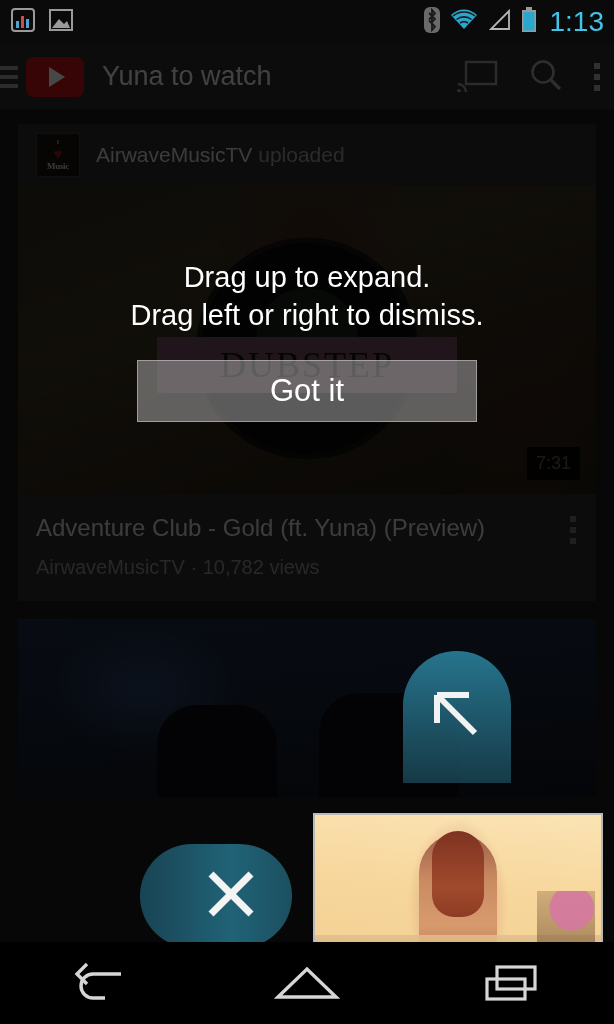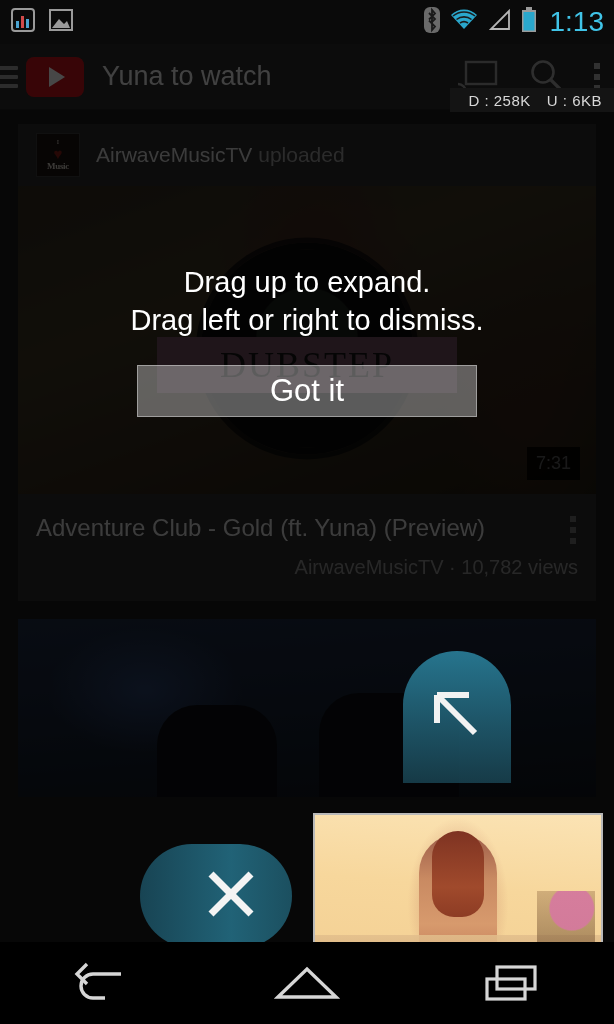--- a/index.html
+++ b/index.html
@@ -151,30 +151,30 @@
   .coach {
     position: absolute; inset: 0;
     background: rgba(0,0,0,0.55);
     display: flex; flex-direction: column;
     align-items: center; justify-content: center;
     z-index: 25;
   }
   .coach-line { color: #fff; font-size: 29px; line-height: 1.32; text-align: left; }
   .coach-btn {
     margin-top: 26px;
-    width: 340px; height: 52px;
+    width: 340px; height: 62px;
     background: rgba(215,215,215,0.42);
     border: 1px solid rgba(235,235,235,0.45);
     color: #fff; font-size: 31px;
     display: flex; align-items: center; justify-content: center;
   }
 
   .meta { padding: 18px 18px 22px 18px; position: relative; }
   .v-title { color: #d8d8d8; font-size: 24px; line-height: 1.33; padding-right: 56px; }
-  .v-sub { color: #8e8e8e; font-size: 20px; margin-top: 12px; text-align: right; }
+  .v-sub { color: #8e8e8e; font-size: 20px; margin-top: 12px; }
   .meta .dots3 { position: absolute; right: 20px; top: 22px; }
   .meta .dots3 i { background: #6f6f6f; }
 
   .section-head {
     display: flex; align-items: center;
     height: 64px; padding: 0 18px;
   }
   .stack-icon { position: relative; width: 46px; height: 34px; flex: 0 0 auto; }
   .stack-icon .s1, .stack-icon .s2 {
     position: absolute; border-radius: 5px; background: #c8151a;
@@ -328,24 +328,20 @@
           <rect x="1" y="3" width="14" height="22" fill="#9a9a9a"></rect>
           <rect x="2.5" y="5" width="11" height="18.5" fill="#2aa7cc"></rect>
         </svg>
       </span>
       <span class="sb-time">1:13</span>
     </div>
   </div>
 
   <div class="appwrap">
 
-    <div class="datameter">
-      <span>D : 258K</span>
-      <span>U : 6KB</span>
-    </div>
 
     <div class="actionbar">
       <div class="hamburger">
         <i></i>
         <i></i>
         <i></i>
       </div>
       <div class="yt-logo">
         <span class="tri"></span>
       </div>

